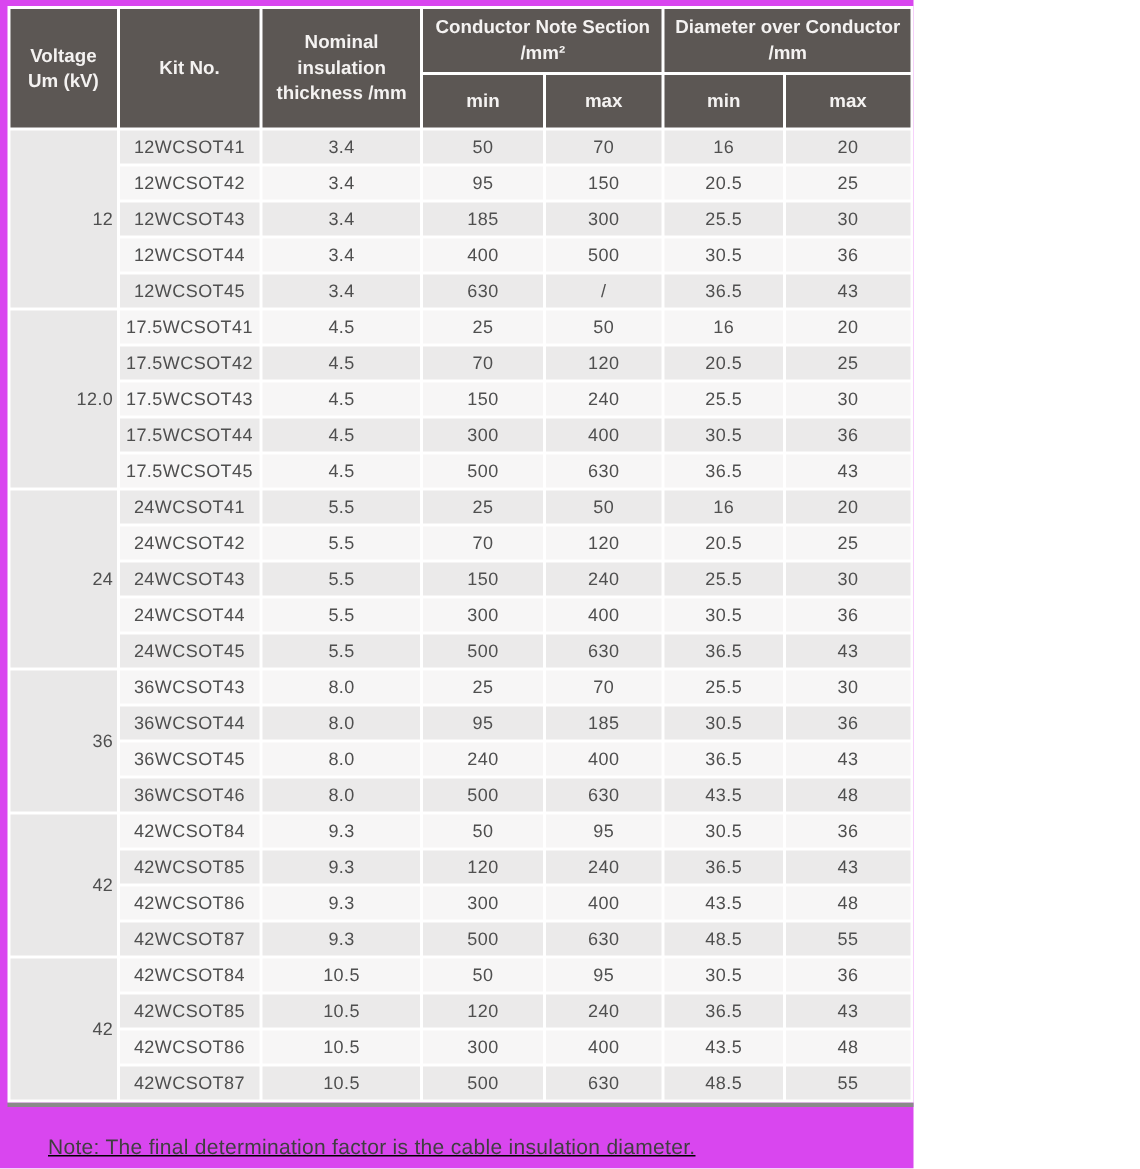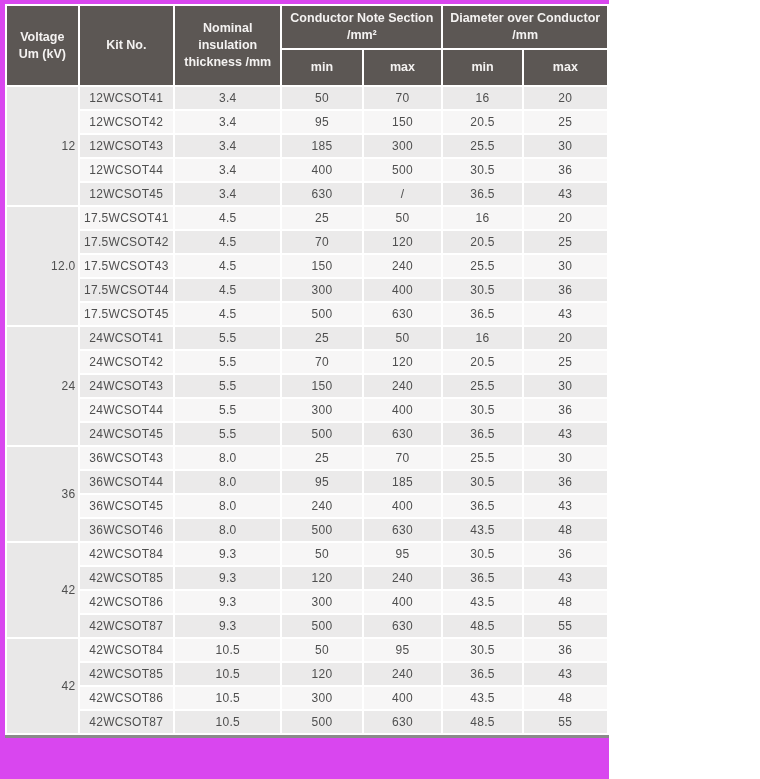--- a/index.html
+++ b/index.html
@@ -311,13 +311,14 @@
             <td>42WCSOT87</td>
             <td>10.5</td>
             <td>500</td>
             <td>630</td>
             <td>48.5</td>
             <td>55</td>
           </tr>
         </tbody>
     </table>
   </div>
+  <div class="note">Note: The final determination factor is the cable insulation diameter.</div>
 </div>
 
 </body></html>

